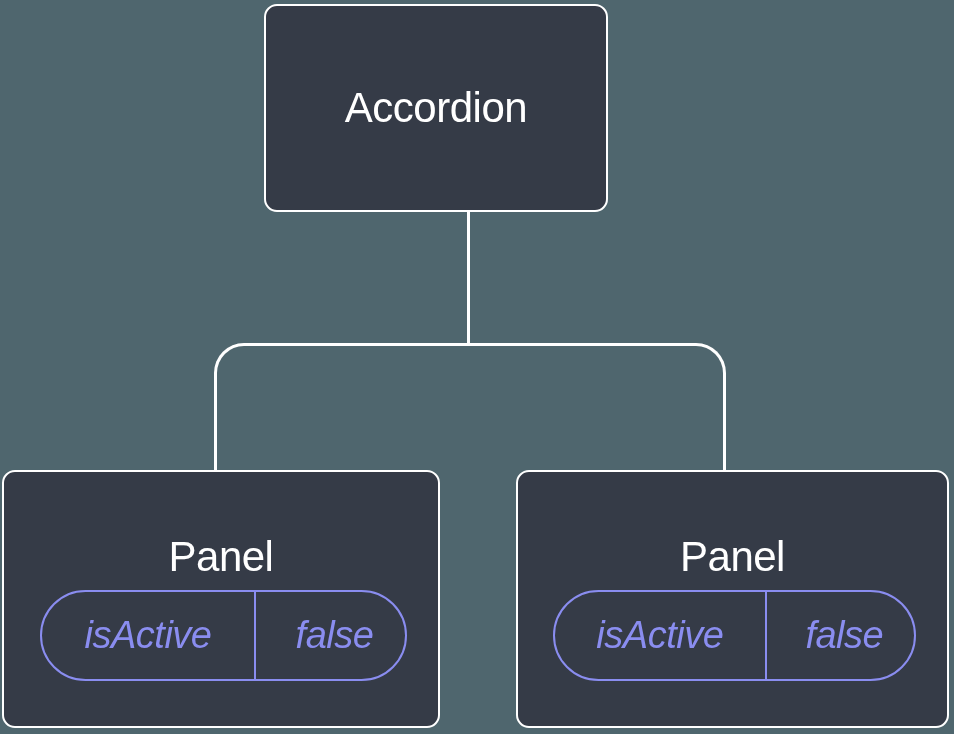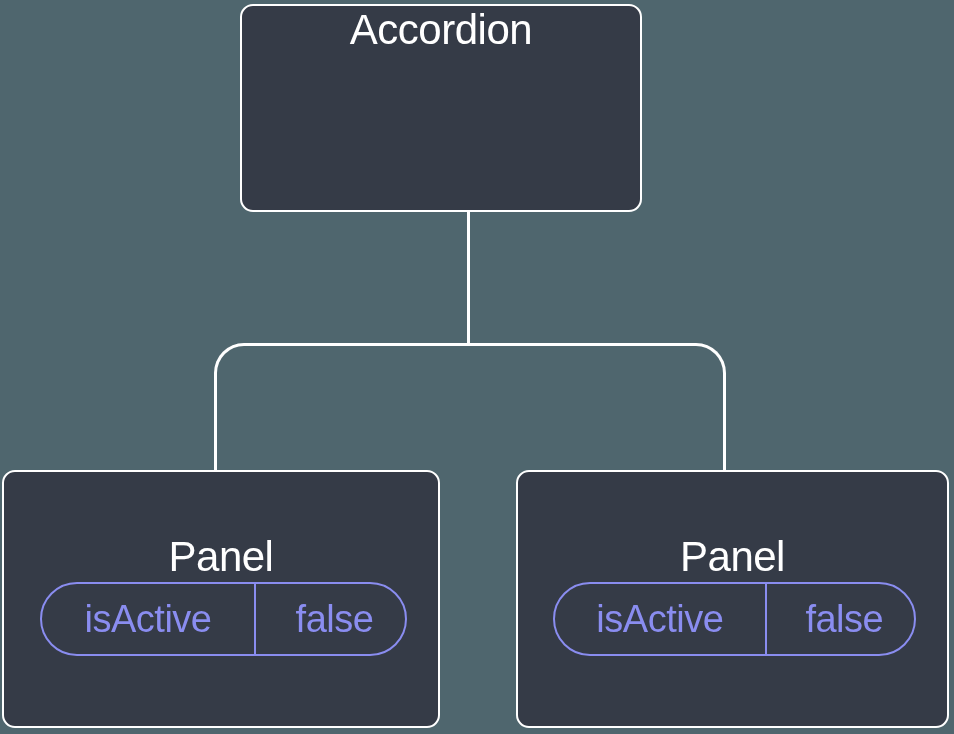--- a/index.html
+++ b/index.html
@@ -21,23 +21,23 @@
     left: 0; top: 0;
     width: 954px; height: 734px;
   }
   .node {
     position: absolute;
     background: var(--node-fill);
     border: 2.5px solid var(--node-border);
     border-radius: 13px;
   }
   .node-root {
-    left: 240px; top: 4px;
-    width: 402px; height: 208px;
-    display: flex; align-items: flex-start; justify-content: center;
+    left: 264px; top: 4px;
+    width: 344px; height: 208px;
+    display: flex; align-items: center; justify-content: center;
   }
   .node-title {
     color: var(--title-text);
     font-size: 42px;
     font-weight: 500;
     letter-spacing: -0.5px;
     text-align: center;
   }
   .connector {
     position: absolute;
@@ -61,26 +61,27 @@
     height: 258px;
   }
   .node-panel-left { left: 2px; width: 438px; }
   .node-panel-right { left: 516px; width: 433px; }
   .panel-title {
     margin-top: 60px;
     line-height: 50px;
   }
   .state-pill {
     position: absolute;
-    top: 110px;
-    height: 74px;
+    top: 118px;
+    height: 91px;
     border: 2px solid var(--state-accent);
     border-radius: 51px;
     display: flex;
     overflow: hidden;
+    font-style: italic;
   }
   .node-panel-left .state-pill { left: 36px; width: 367px; }
   .node-panel-right .state-pill { left: 35px; width: 363px; }
   .state-cell {
     display: flex; align-items: center; justify-content: center;
     color: var(--state-accent);
     font-size: 38px;
     font-weight: 400;
     letter-spacing: -0.5px;
   }

